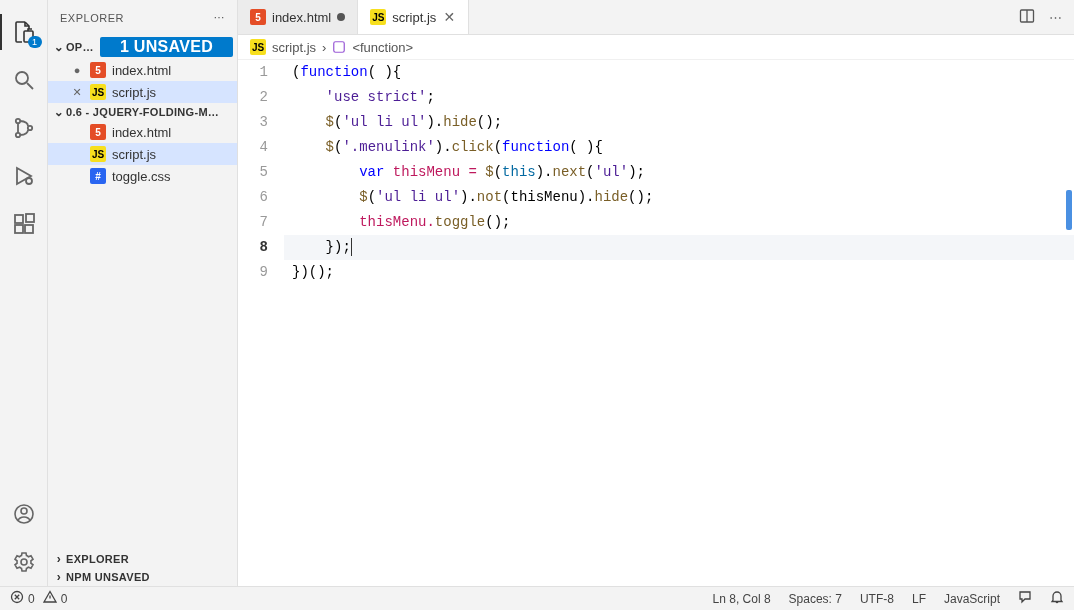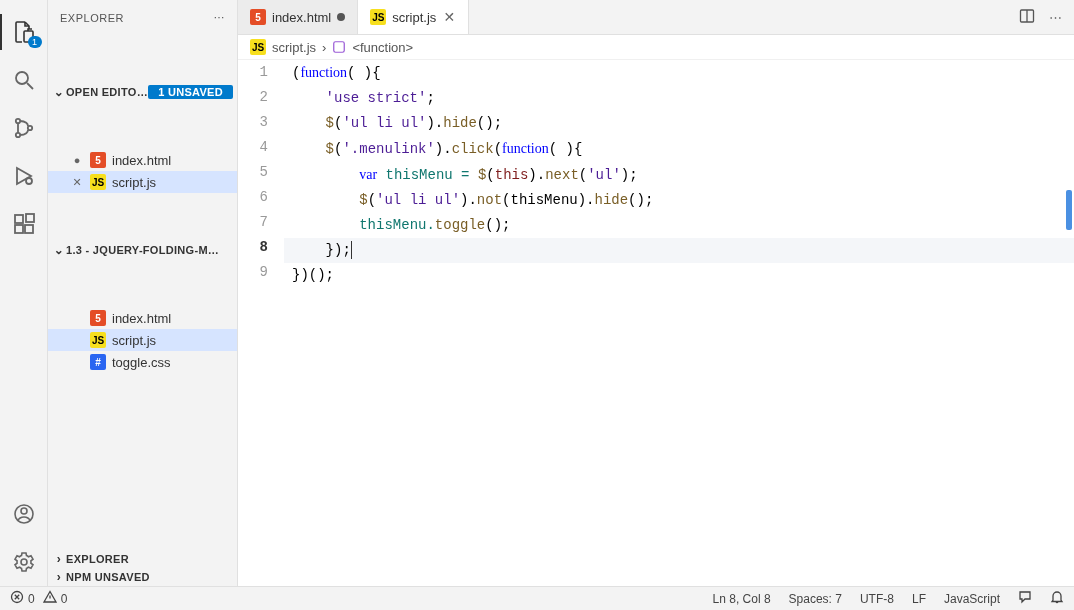--- a/index.html
+++ b/index.html
@@ -55,21 +55,20 @@
       min-width: 14px;
       text-align: center;
     }
 
     .sidebar {
       width: 190px;
       background: #f3f3f3;
       display: flex;
       flex-direction: column;
       border-right: 1px solid #e0e0e0;
-      gap: 48px;
     }
     .sidebar-header {
       height: 35px;
       display: flex;
       align-items: center;
       padding: 0 12px;
       font-size: 11px;
       color: #555;
       letter-spacing: 0.5px;
     }
@@ -81,22 +80,22 @@
       font-size: 11px;
       font-weight: 700;
       cursor: pointer;
       letter-spacing: 0.3px;
     }
     .section-header .chev { width: 14px; text-align: center; font-size: 12px; }
     .section-header .lbl { flex: 1; white-space: nowrap; overflow: hidden; text-overflow: ellipsis; }
     .unsaved-badge {
       background: #007acc;
       color: #fff;
-      padding: 1px 10px;
-      font-size: 11px;
+      padding: 1px 20px;
+      font-size: 16px;
       border-radius: 2px;
       font-weight: 600;
     }
     .tree-item {
       display: flex;
       align-items: center;
       padding: 2px 6px 2px 22px;
       height: 22px;
       cursor: pointer;
       gap: 6px;
@@ -165,25 +164,25 @@
       position: absolute;
       right: 2px;
       top: 130px;
       width: 6px;
       height: 40px;
       background: #4a90e2;
       border-radius: 2px;
     }
 
     
-    .tk-k { color: #0000ff; font-family: Liberation Serif, serif; }       
+    .tk-k { color: #0000ff; }       
     .tk-s { color: #4c1d95; }       
     .tk-f { color: #795e26; }       
-    .tk-n { color: #0f766e; }          
-    .tk-v { color: #7f1d1d; }       
+    .tk-n { color: #be185d; }          
+    .tk-v { color: #0369a1; }       
     .tk-p { color: #000; }          
 
     .status-bar {
       height: 24px;
       background: #f3f3f3;
       border-top: 1px solid #e0e0e0;
       display: flex;
       align-items: center;
       padding: 0 10px;
       font-size: 12px;
@@ -273,21 +272,21 @@
         </div>
         <div class="tree-item selected">
           <span class="pre-ico">✕</span>
     <span class="file-ico js">JS</span>
     <span class="lbl">script.js</span>
         </div>
       </div>
 
     <div class="section-header">
       <span class="chev">⌄</span>
-      <span class="lbl">1.3 - JQUERY-FOLDING-M…</span>
+      <span class="lbl">0.6 - JQUERY-FOLDING-M…</span>
     </div>
     <div id="folder-list">
         <div class="tree-item">
           <span class="pre-ico"></span>
     <span class="file-ico html">5</span>
     <span class="lbl">index.html</span>
         </div>
         <div class="tree-item selected">
           <span class="pre-ico"></span>
     <span class="file-ico js">JS</span>

